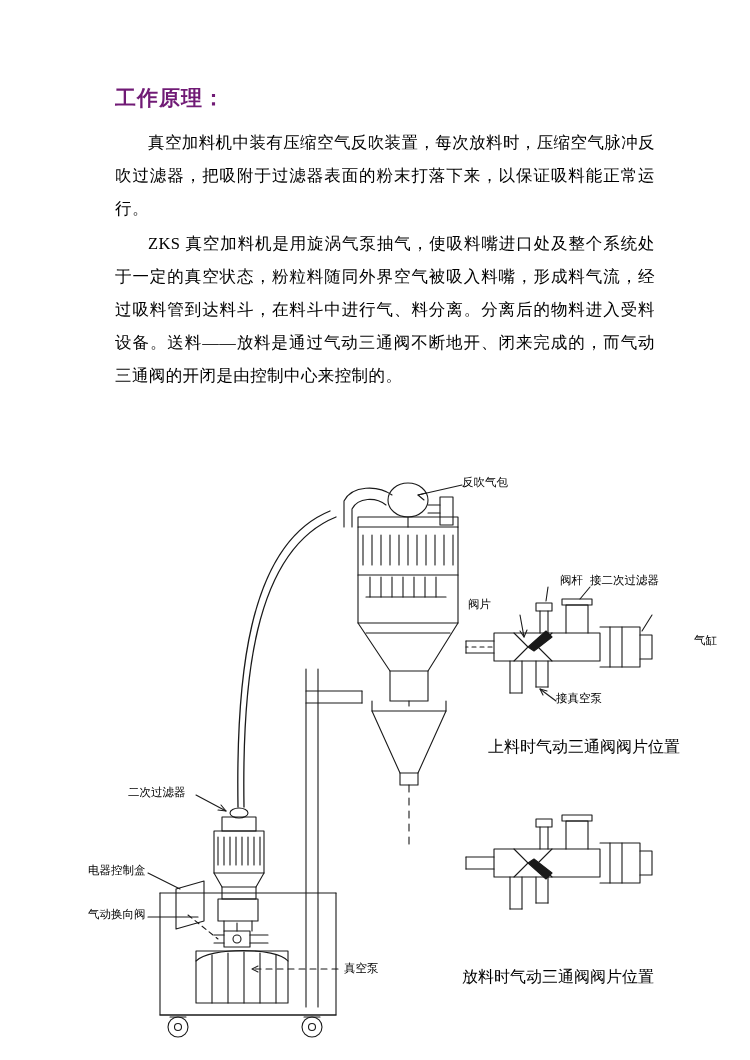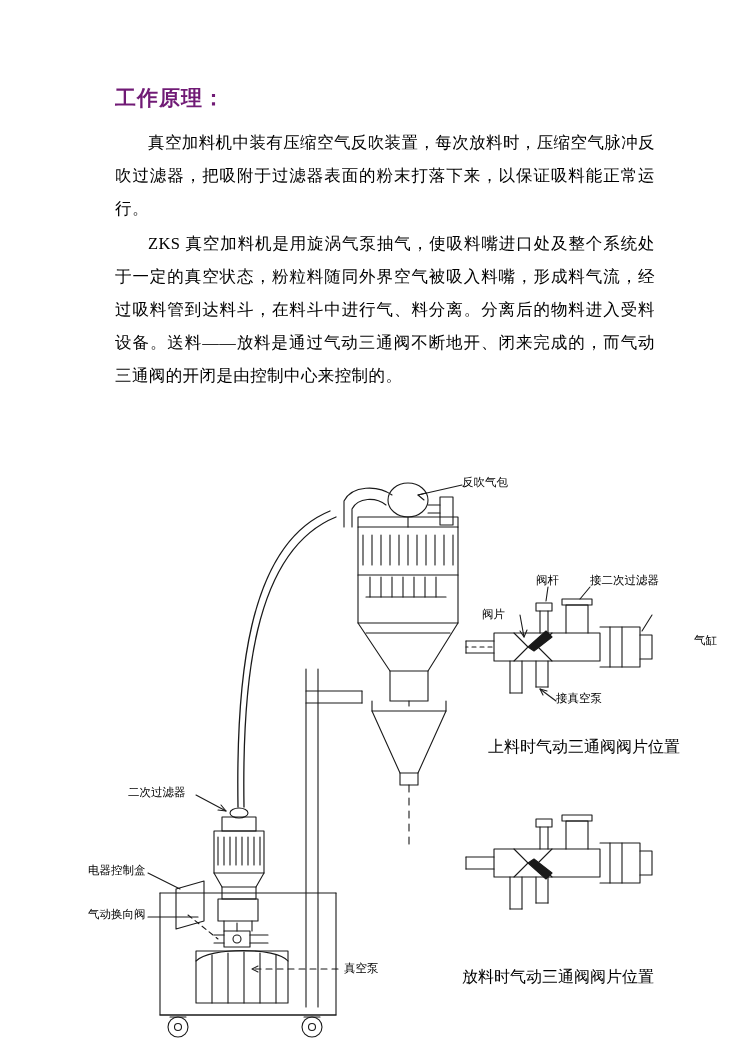--- a/index.html
+++ b/index.html
@@ -220,22 +220,22 @@
         <path d="M196 340 L226 356"></path>
         <path d="M226 356 L218 355 M226 356 L221 350"></path>
 
         <path d="M148 418 L180 434"></path>
 
         <path d="M148 462 L198 462"></path>
       </g>
     </svg>
 
     <div class="fig-label" style="left:462px; top:20px;">反吹气包</div>
-    <div class="fig-label" style="left:468px; top:152px;margin-left:14px;">阀片</div>
-    <div class="fig-label" style="left:500px; top:118px;padding-left:36px;">阀杆</div>
+    <div class="fig-label" style="left:468px; top:142px;">阀片</div>
+    <div class="fig-label" style="left:524px; top:118px;padding-left:36px;">阀杆</div>
     <div class="fig-label" style="left:590px; top:118px;">接二次过滤器</div>
     <div class="fig-label" style="left:694px; top:150px;margin-top:28px;">气缸</div>
     <div class="fig-label" style="left:556px; top:236px;">接真空泵</div>
     <div class="fig-label" style="left:128px; top:330px;">二次过滤器</div>
     <div class="fig-label" style="left:88px; top:408px;">电器控制盒</div>
     <div class="fig-label" style="left:88px; top:452px;">气动换向阀</div>
     <div class="fig-label" style="left:344px; top:506px;">真空泵</div>
 
     <div class="fig-caption" style="left:488px; top:282px;">上料时气动三通阀阀片位置</div>
     <div class="fig-caption" style="left:462px; top:512px;">放料时气动三通阀阀片位置</div>

